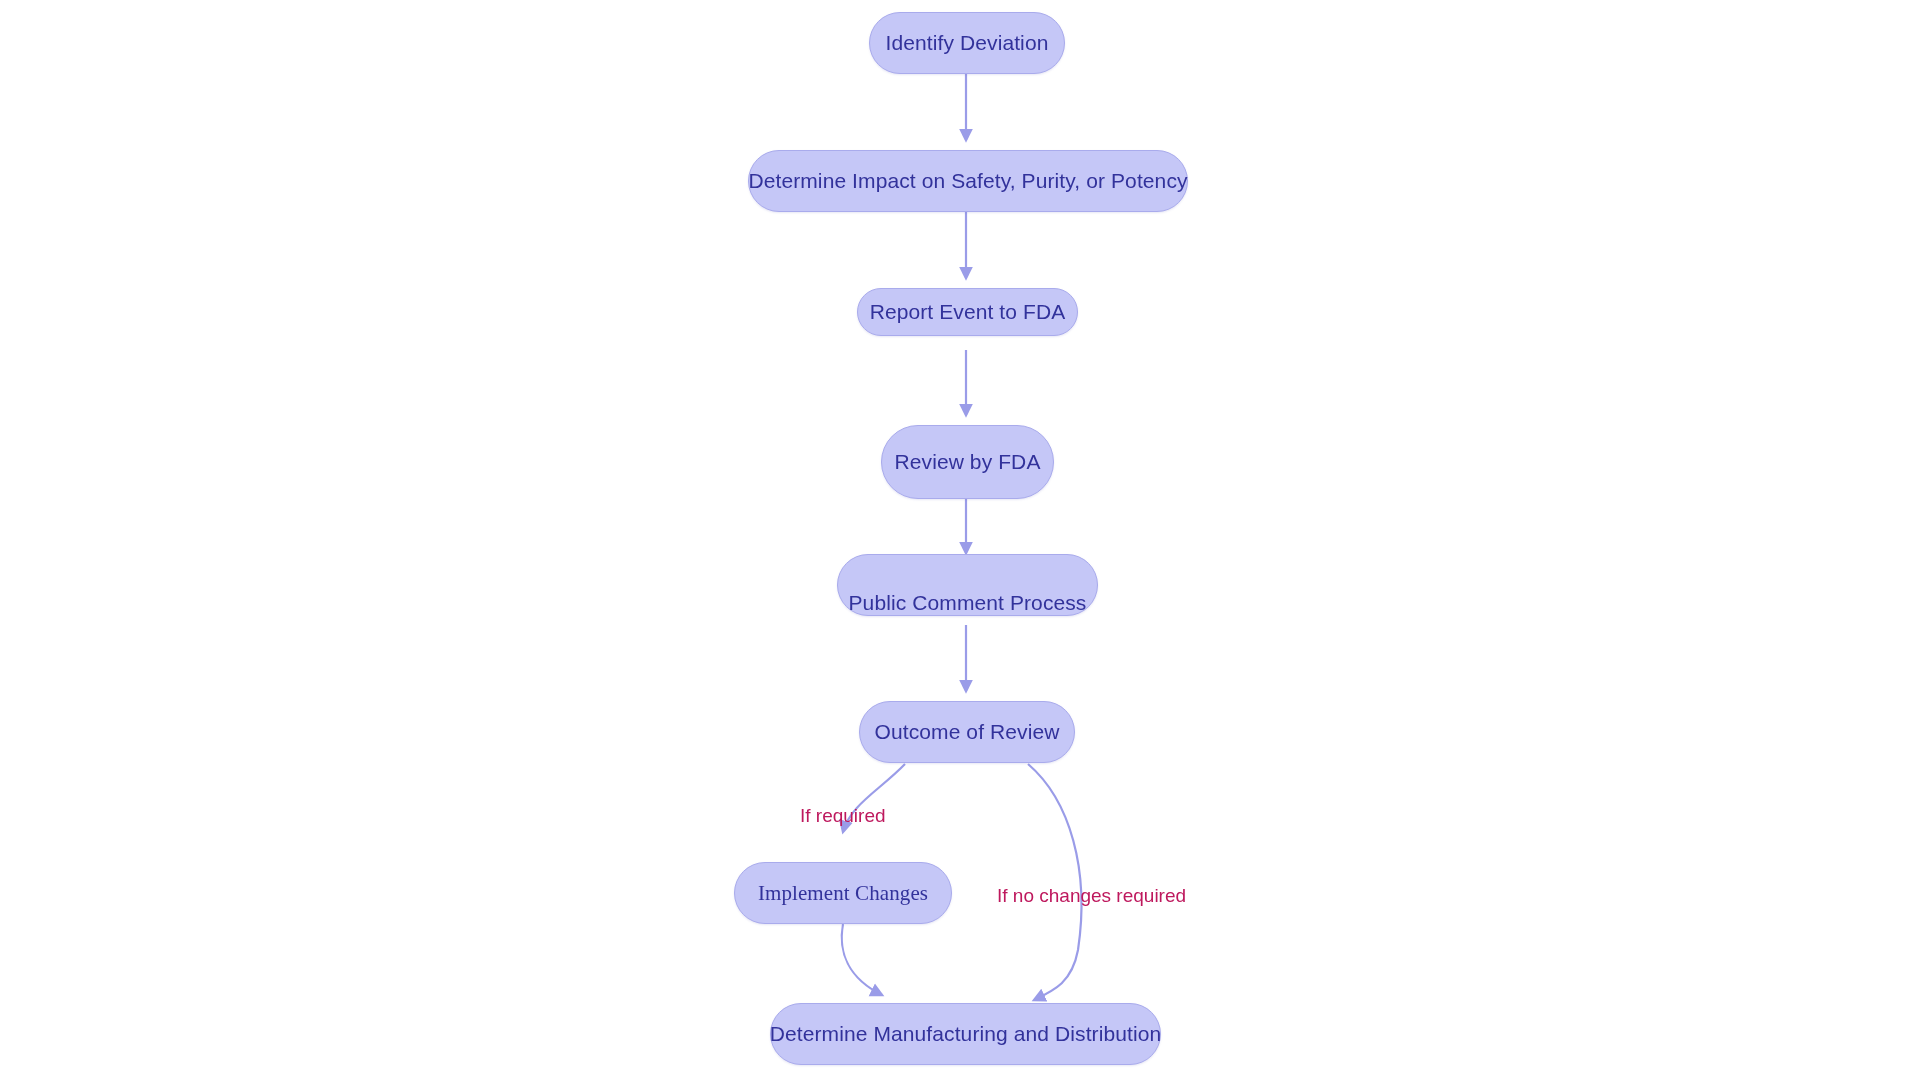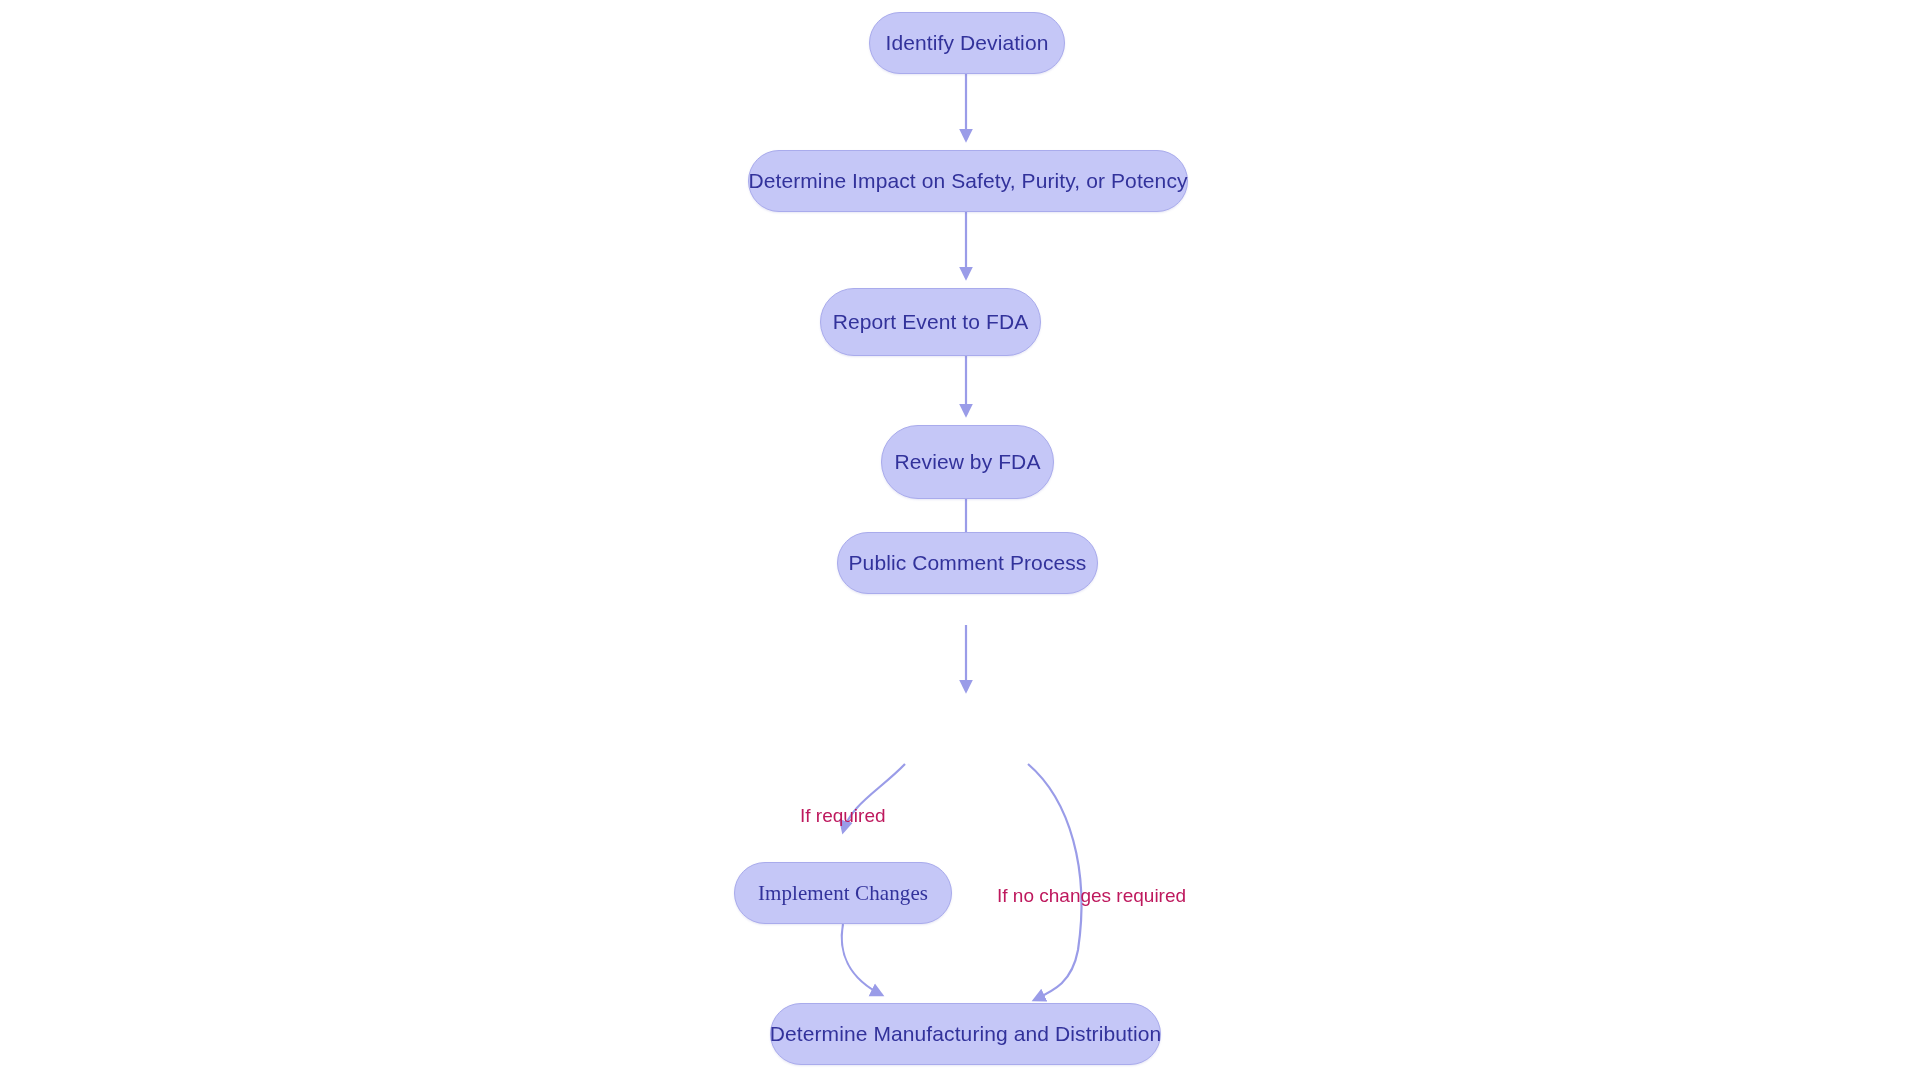--- a/index.html
+++ b/index.html
@@ -96,32 +96,35 @@
   </svg>
 
   <div class="node" style="left:869px; top:12px; width:196px; height:62px;">
     <span class="node-label">Identify Deviation</span>
   </div>
 
   <div class="node" style="left:748px; top:150px; width:440px; height:62px;">
     <span class="node-label">Determine Impact on Safety, Purity, or Potency</span>
   </div>
 
-  <div class="node" style="left:820px; top:288px; width:221px; height:68px;align-items:center;">
+  <div class="node" style="left:857px; top:288px; width:221px; height:48px;align-items:center;">
     <span class="node-label">Report Event to FDA</span>
   </div>
 
   <div class="node" style="left:881px; top:425px; width:173px; height:74px;">
     <span class="node-label">Review by FDA</span>
   </div>
 
-  <div class="node" style="left:837px; top:532px; width:261px; height:62px;">
+  <div class="node" style="left:837px; top:554px; width:261px; height:62px;align-items:flex-end;">
     <span class="node-label">Public Comment Process</span>
   </div>
 
+  <div class="node" style="left:859px; top:701px; width:216px; height:62px;">
+    <span class="node-label">Outcome of Review</span>
+  </div>
 
   <div class="node" style="left:734px; top:862px; width:218px; height:62px;font-family:Liberation Serif, serif;">
     <span class="node-label">Implement Changes</span>
   </div>
 
   <div class="node" style="left:770px; top:1003px; width:391px; height:62px;">
     <span class="node-label">Determine Manufacturing and Distribution</span>
   </div>
 
   <div class="edge-label" style="left:800px; top:805px;">If required</div>

